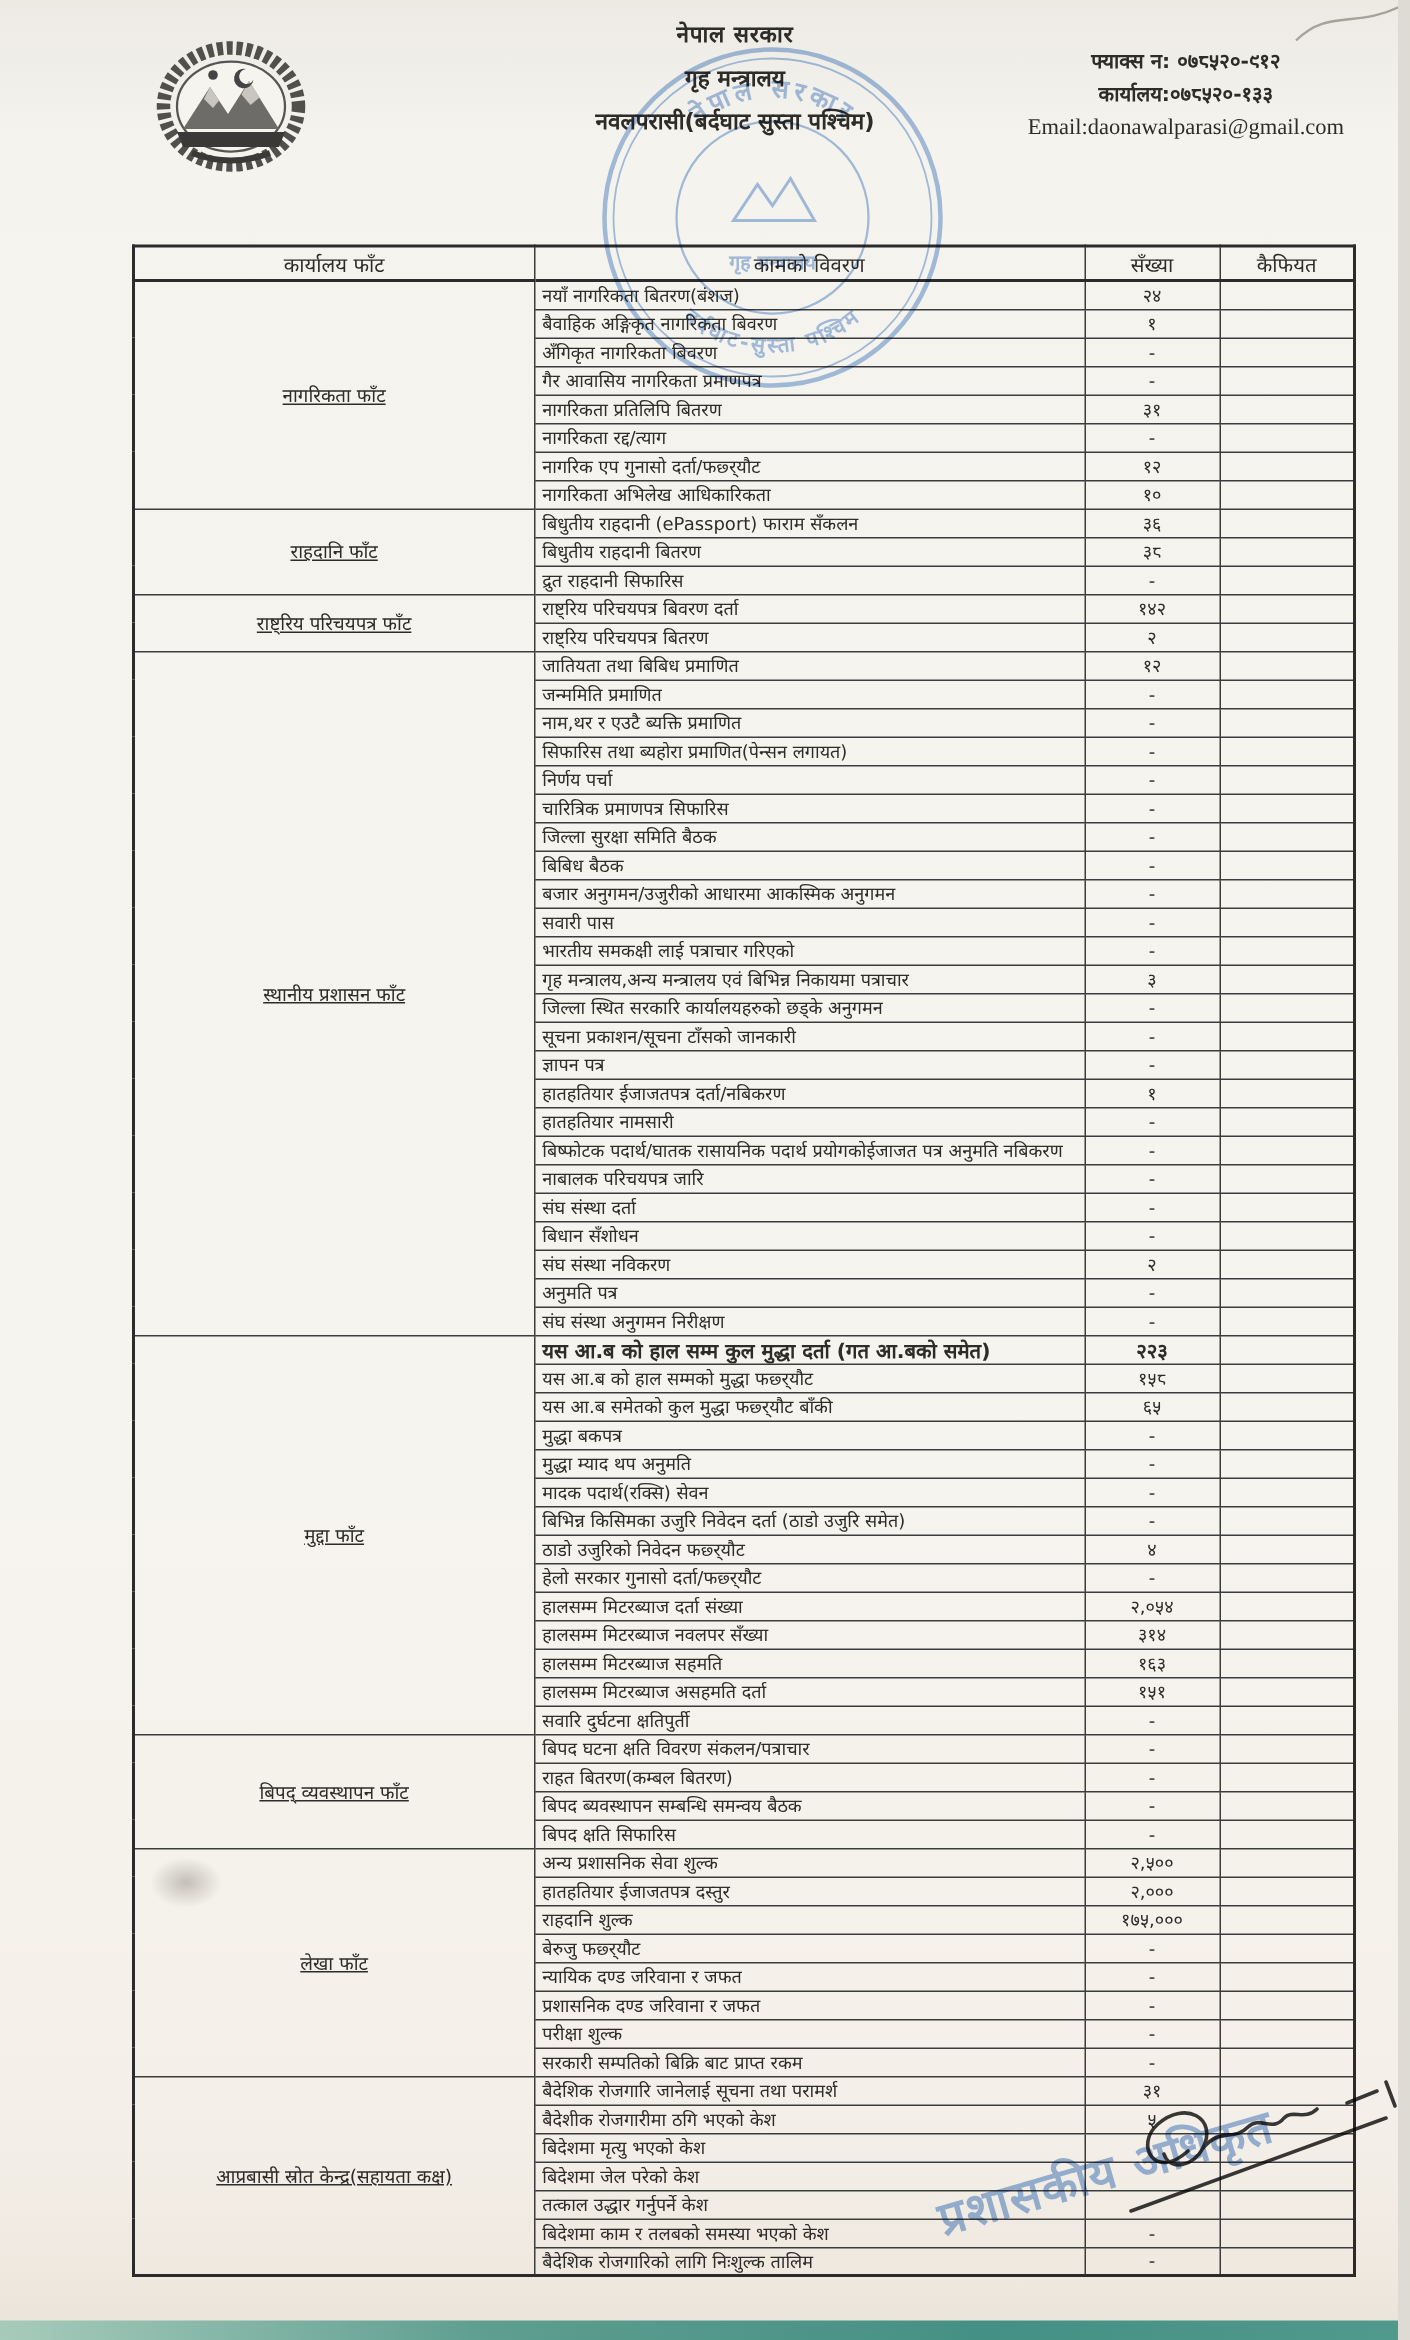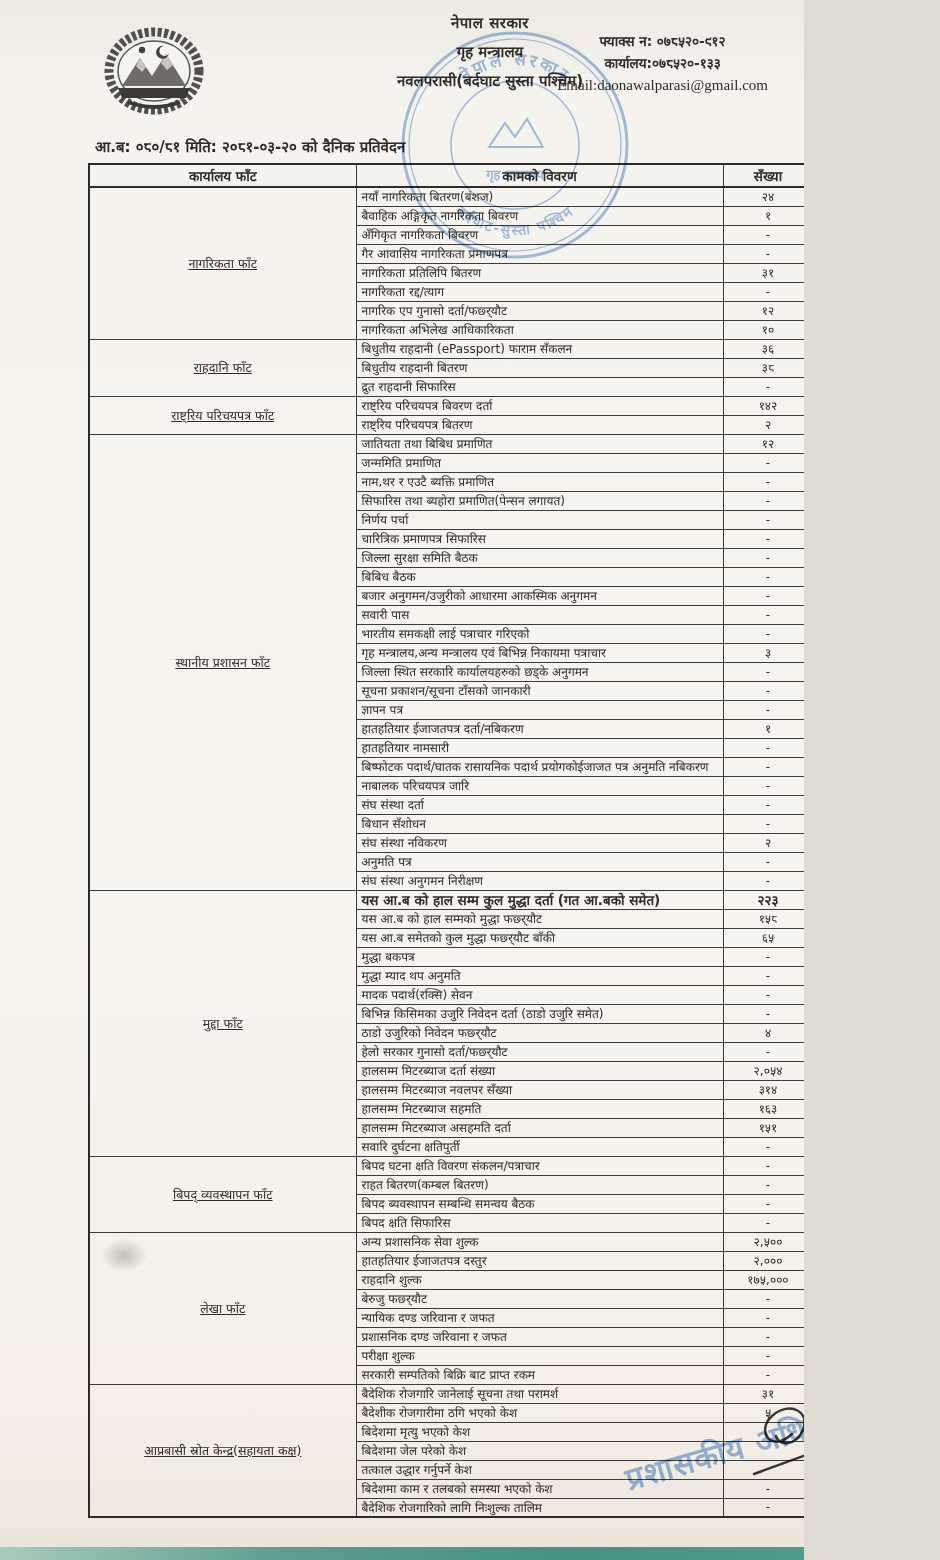--- a/index.html
+++ b/index.html
@@ -4,21 +4,21 @@
 <style>
   * { margin:0; padding:0; box-sizing:border-box; }
   html,body { width:940px; }
   body {
     font-family:"DejaVu Sans", sans-serif;
     background:#dedbd4;
     color:#2e2c29;
   }
   .page {
     position:relative;
-    width:804px; height:1560px;
+    width:932px; height:1560px;
     overflow:hidden;
     background:linear-gradient(180deg,#eceae3 0%,#f5f3ee 6%,#f6f4ef 60%,#f4f0e9 90%,#efe9e0 97%,#e8e2d7 100%);
   }
   
   .hdr-center {
     position:absolute; left:240px; top:12px; width:500px;
     text-align:center;
   }
   .hdr-gov      { font-size:15px; font-weight:700; letter-spacing:.5px; }
   .hdr-ministry { font-size:15px; font-weight:700; margin-top:9px; }
@@ -40,21 +40,21 @@
     position:absolute; left:88px; top:163px;
     width:814px; table-layout:fixed;
     border-collapse:collapse;
     border:2px solid #2b2b2b;
   }
   table.report th, table.report td {
     border:1px solid #3c3c3c;
     overflow:hidden; white-space:nowrap;
   }
   table.report th {
-    height:23px; font-size:13.5px; font-weight:700;
+    height:23px; font-size:13.5px; font-weight:400;
     border-bottom:2px solid #2b2b2b; text-align:center;
   }
   table.report td { height:19px; padding:0 5px; }
   td.col-section { text-align:center; font-size:12.5px; vertical-align:middle; white-space:normal; line-height:15px;text-decoration:underline; }
   td.col-desc    { font-size:12px; text-align:left; }
   td.col-count   { font-size:12px; text-align:center; padding-right:10px; }
   td.col-remark  { }
   td.bold-row    { font-size:13.5px; font-weight:700; }
   
   .stamp-circle {
@@ -102,21 +102,20 @@
     <div class="hdr-ministry">गृह मन्त्रालय</div>
     <div class="hdr-district">नवलपरासी(बर्दघाट सुस्ता पश्चिम)</div>
   </div>
 
   <div class="hdr-right">
     <div>फ्याक्स न: ०७८५२०-९१२</div>
     <div>कार्यालय:०७८५२०-१३३</div>
     <div class="email">Email:daonawalparasi@gmail.com</div>
   </div>
 
-  <div class="report-line">आ.ब: ०८०/८१ मिति: २०८१-०३-२० को दैनिक प्रतिवेदन</div>
 
   <table class="report">
     <colgroup>
         <col style="width:267px">
         <col style="width:367px">
         <col style="width:90px">
         <col style="width:90px">
       </colgroup>
     <thead>
       <tr>

